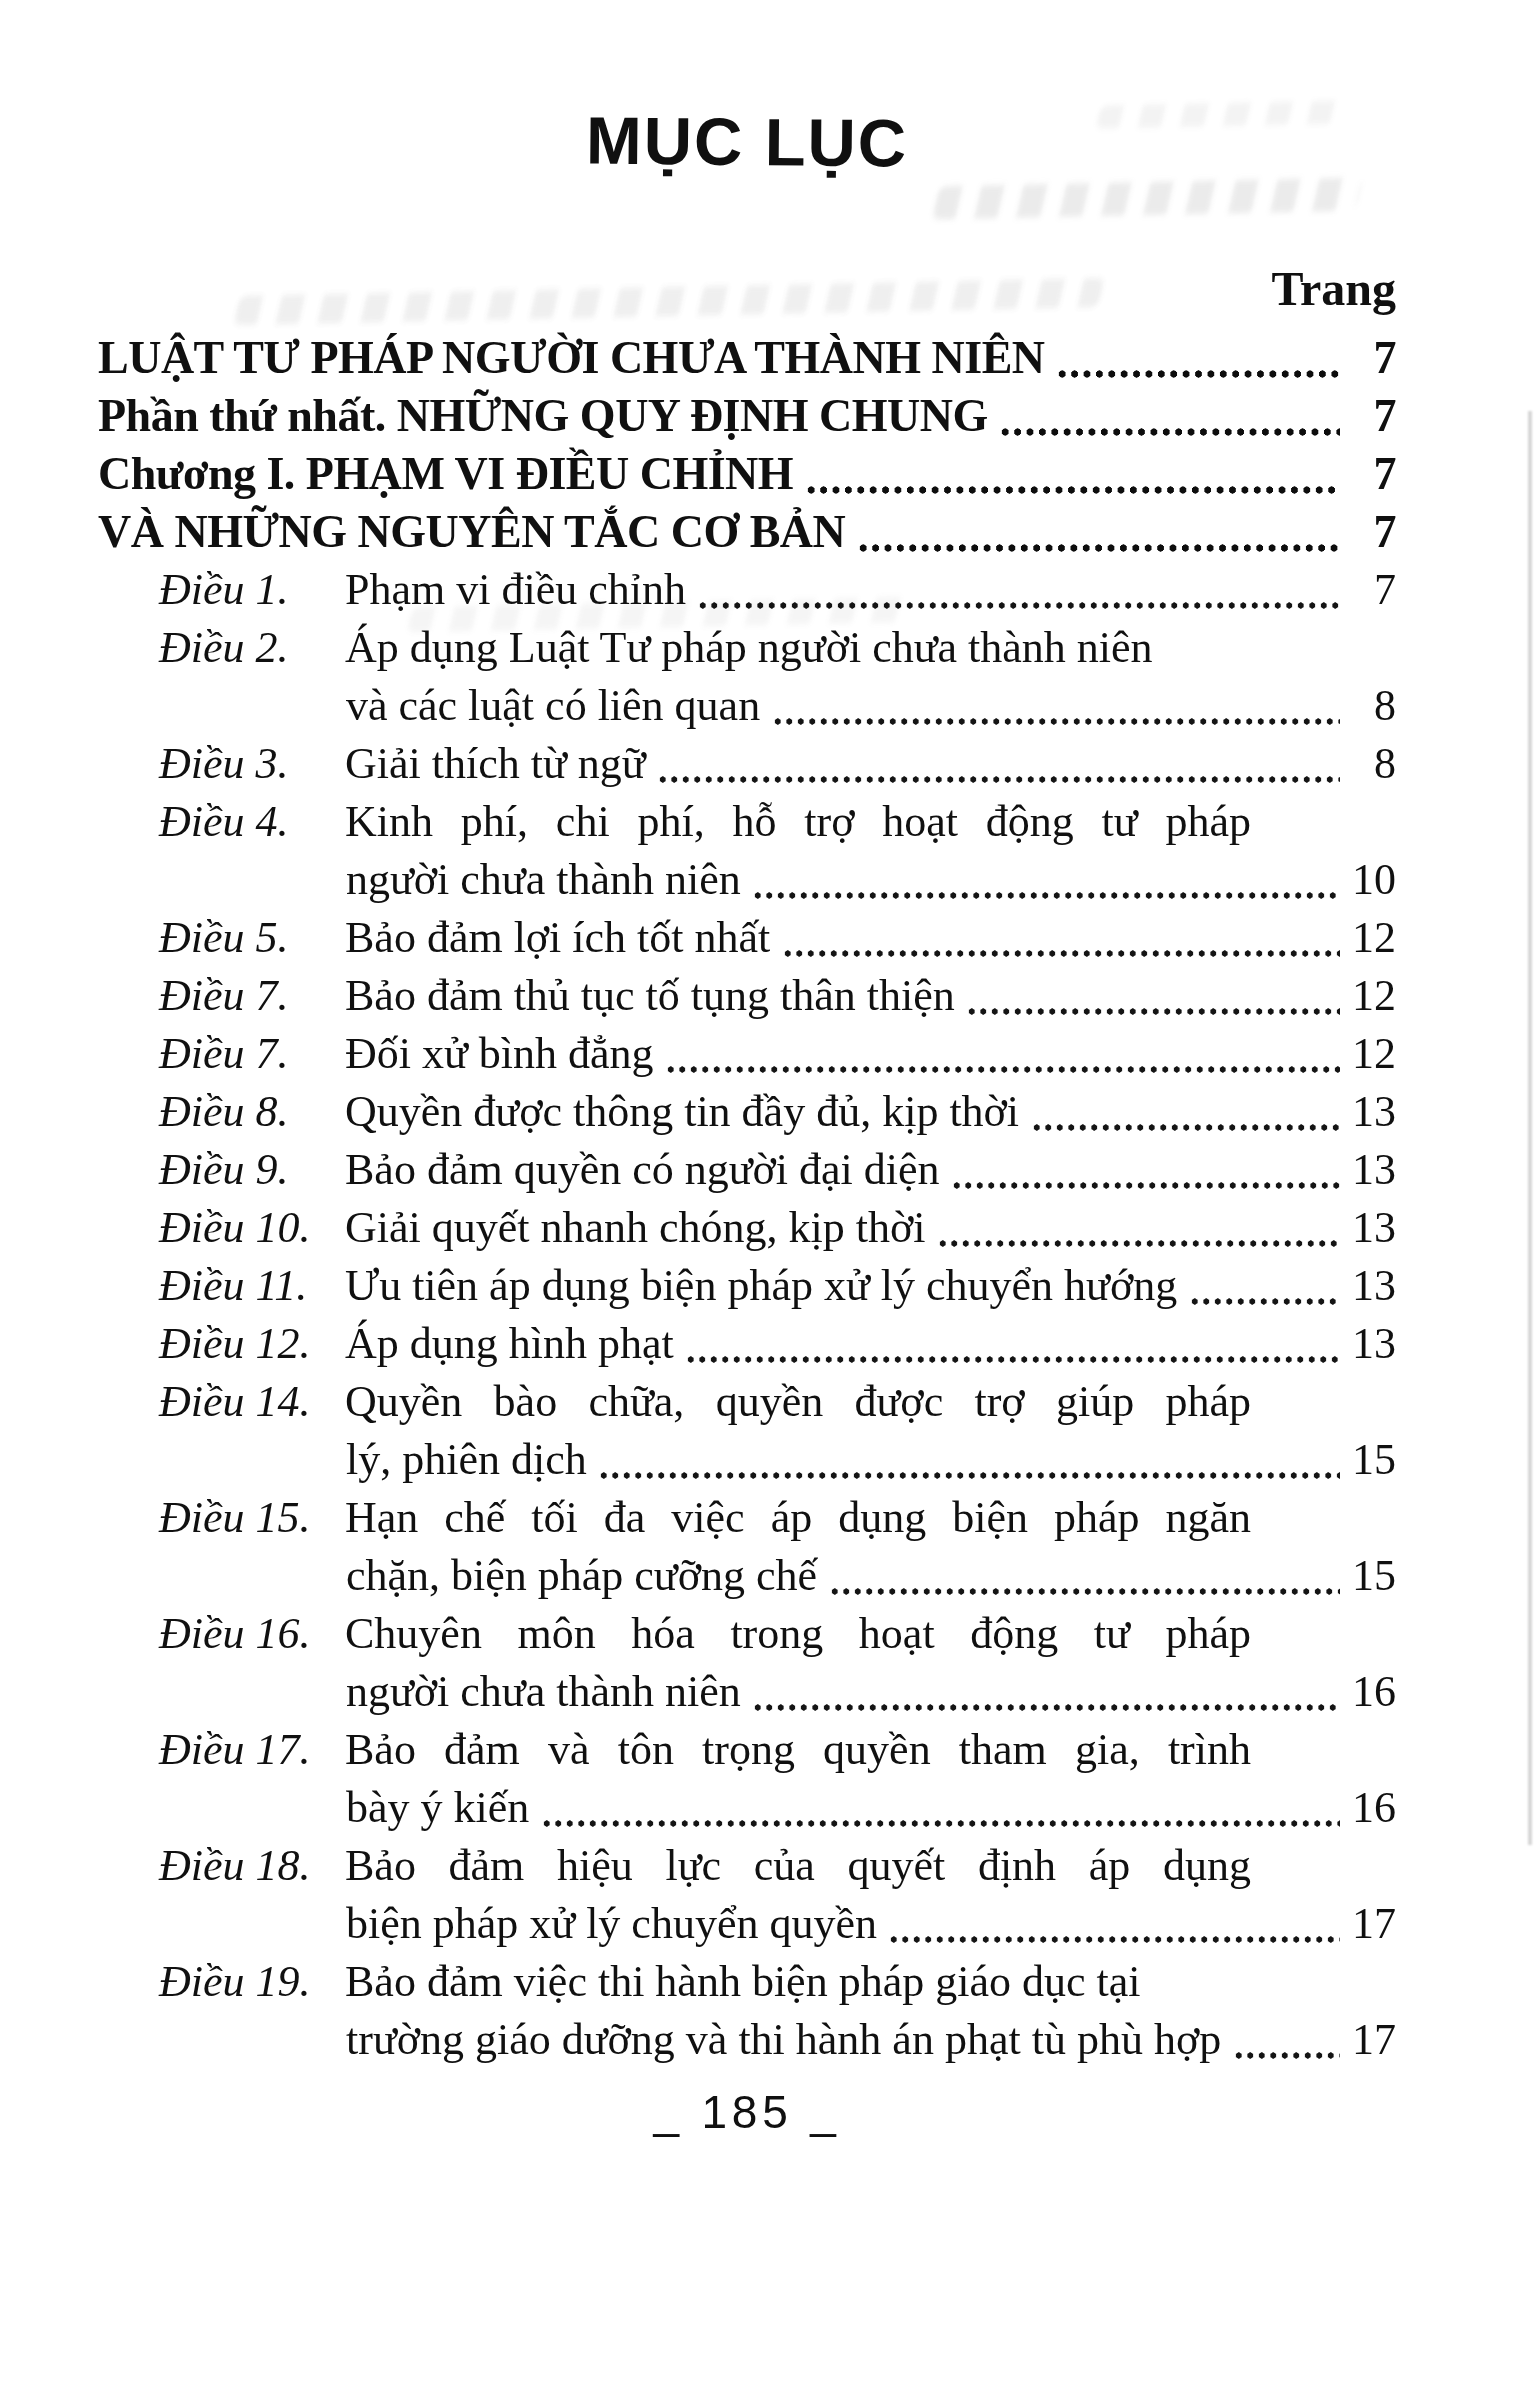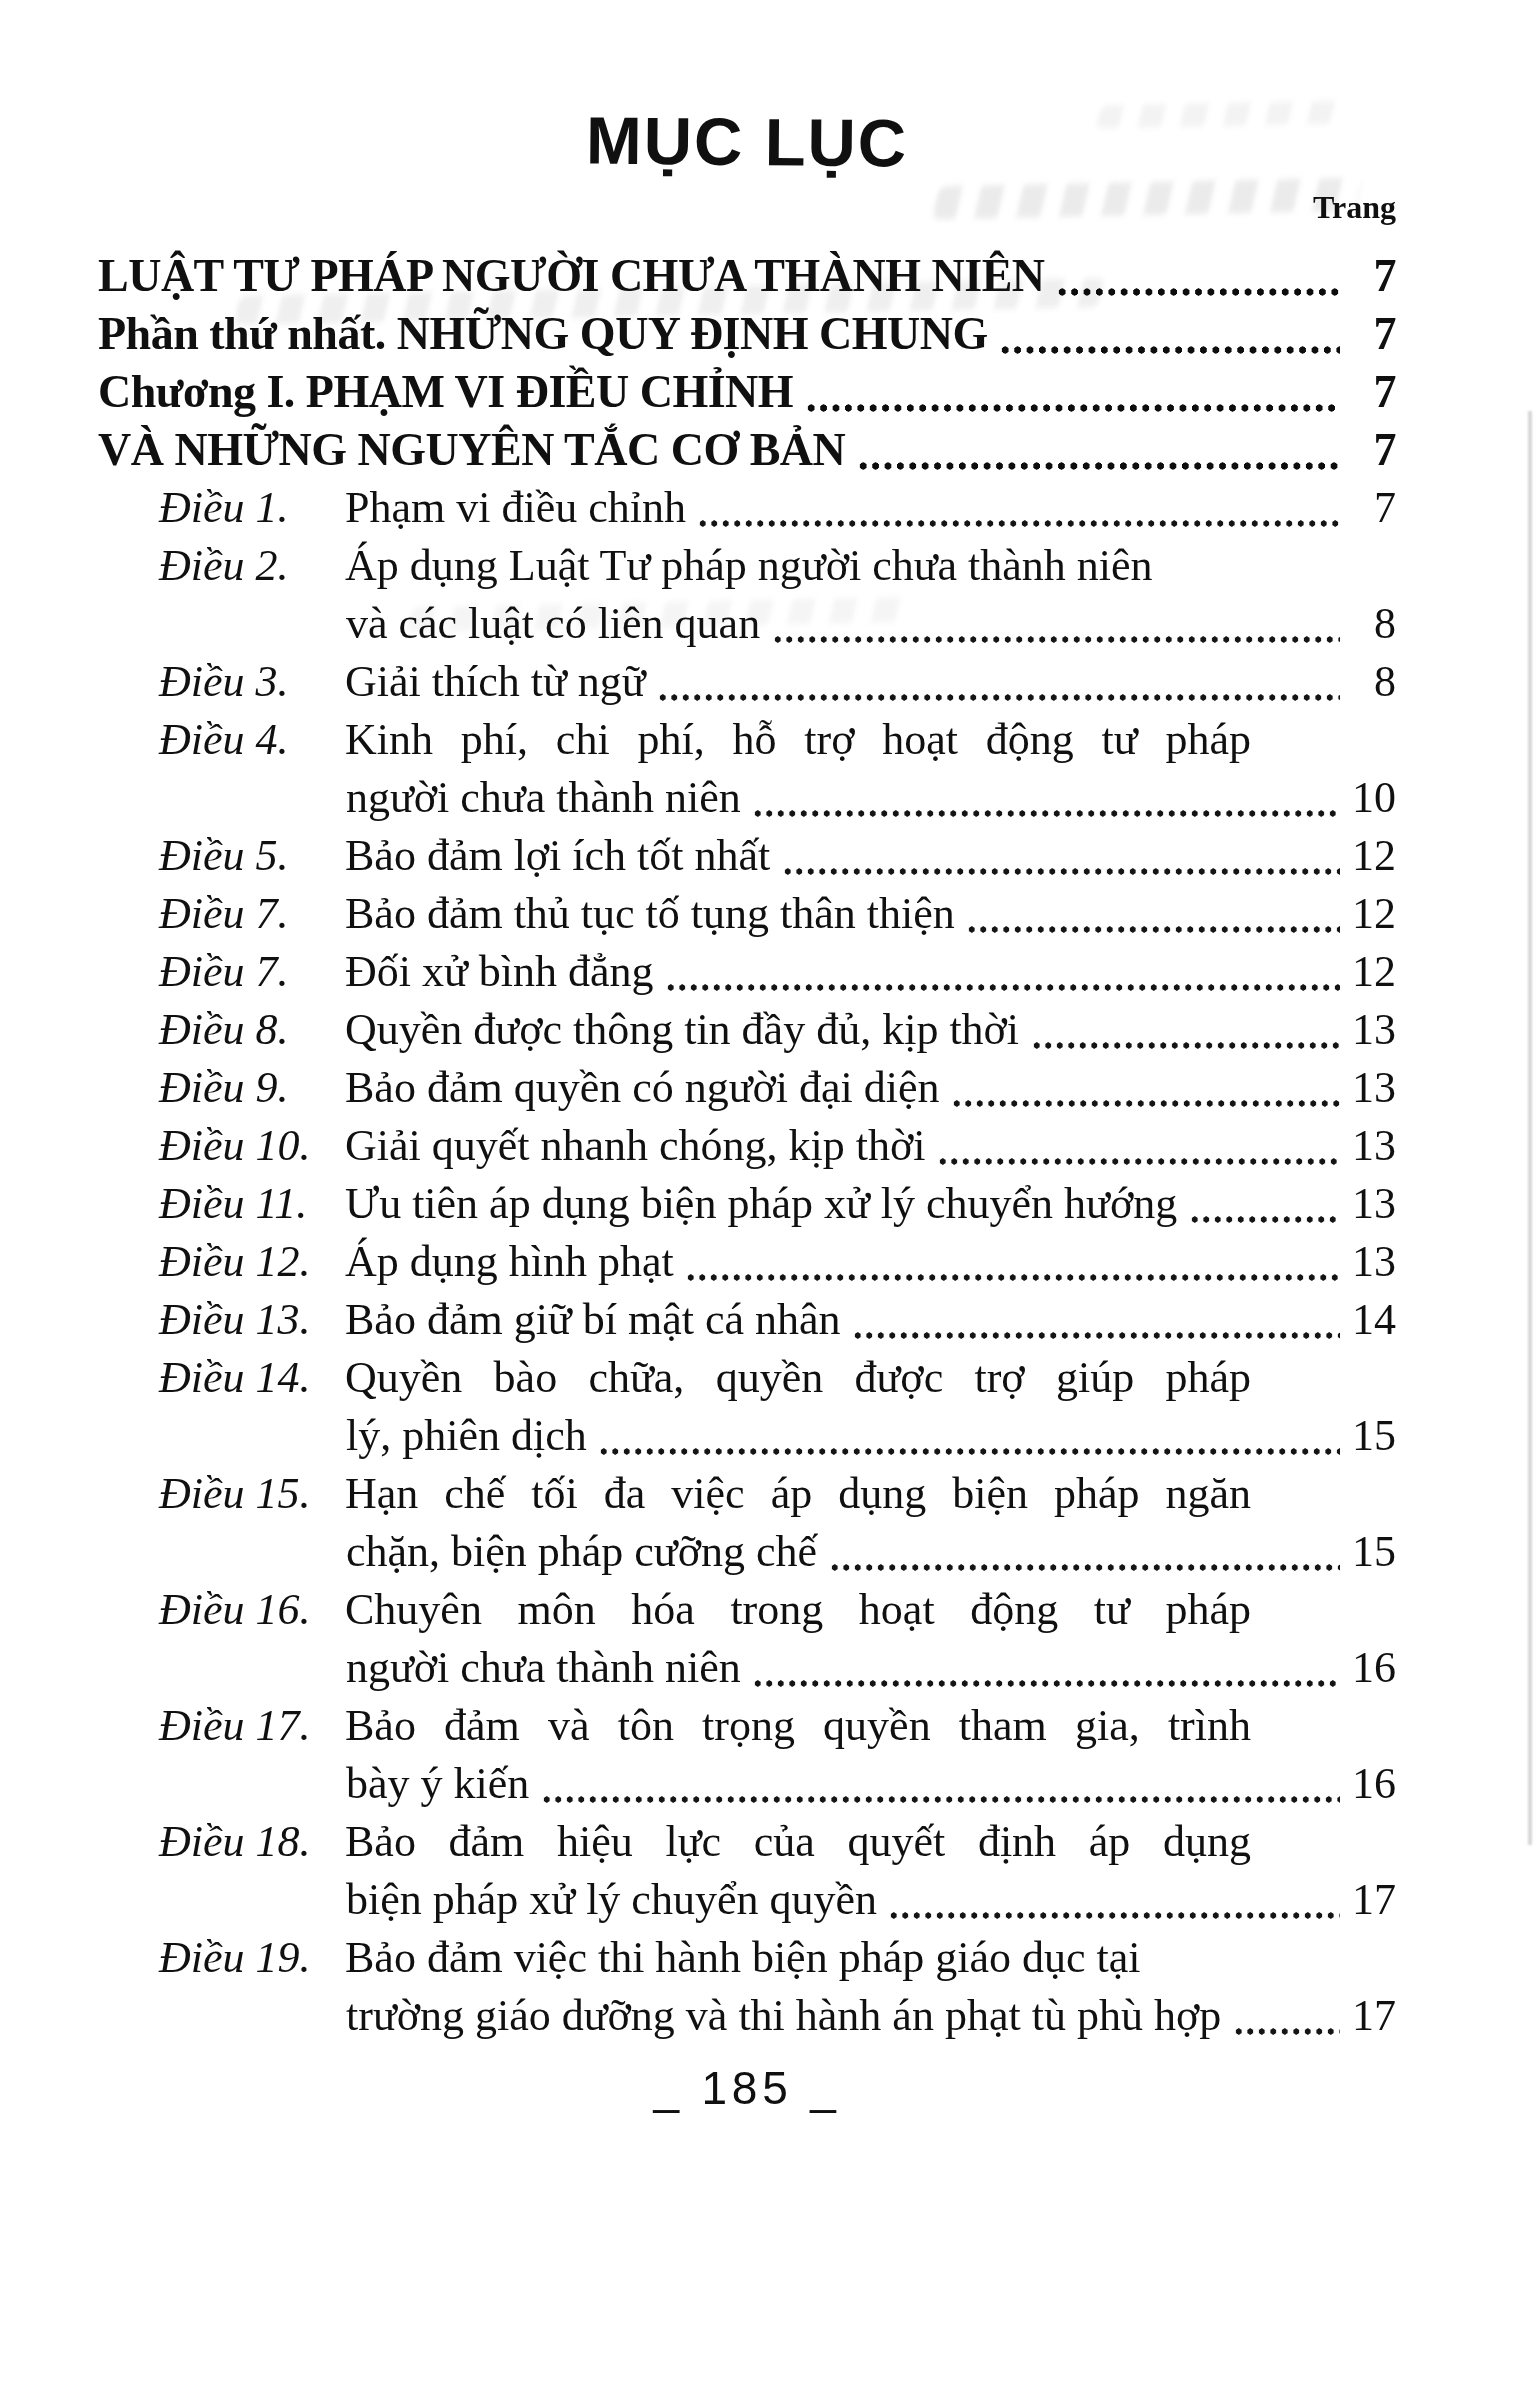--- a/index.html
+++ b/index.html
@@ -20,22 +20,23 @@
   .title{
     margin:0;
     text-align:center;
     font-family:"Liberation Sans","DejaVu Sans",sans-serif;
     font-weight:bold;
     font-size:67px;
     letter-spacing:1.9px;
     transform:rotate(0.5deg);
   }
   .trang{
+    margin-top:82px;
     text-align:right;
-    font-size:32px;
+    font-size:48px;
     font-weight:bold;
     line-height:54px;
   }
   .toc{margin-top:13.4px;}
   .row{
     display:flex;
     align-items:center;
     line-height:58px;
     font-size:44px;
     white-space:nowrap;
@@ -225,26 +226,20 @@
       <span class="pg">13</span>
     </div>
 
     <div class="row">
       <span class="lbl">Điều 12.</span>
       <span class="txt">Áp dụng hình phạt</span>
       <span class="dots"></span>
       <span class="pg">13</span>
     </div>
 
-    <div class="row">
-      <span class="lbl">Điều 13.</span>
-      <span class="txt">Bảo đảm giữ bí mật cá nhân</span>
-      <span class="dots"></span>
-      <span class="pg">14</span>
-    </div>
 
     <div class="row">
       <span class="lbl">Điều 14.</span>
       <span class="txt j">Quyền bào chữa, quyền được trợ giúp pháp</span>
     </div>
     <div class="row">
       <span class="sp"></span>
       <span class="txt">lý, phiên dịch</span>
       <span class="dots"></span>
       <span class="pg">15</span>

